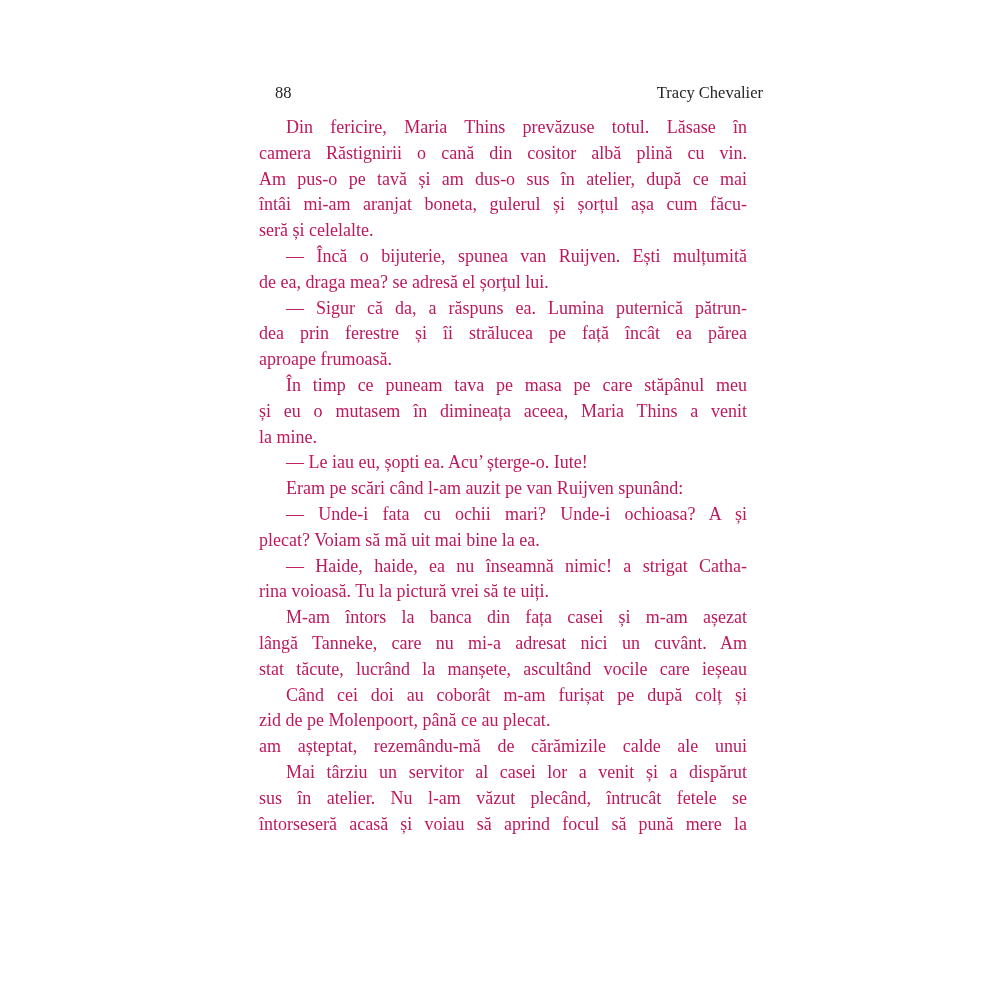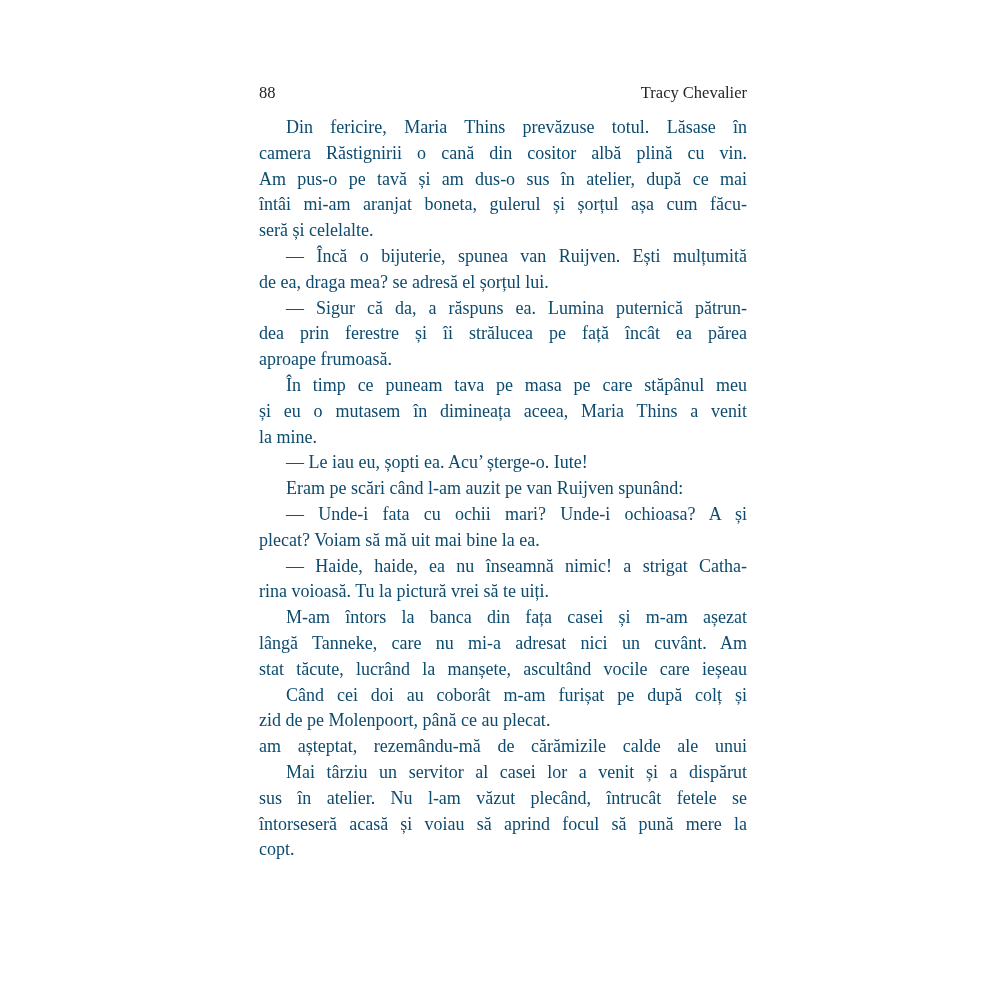--- a/index.html
+++ b/index.html
@@ -11,40 +11,40 @@
     position: relative;
     width: 1000px;
     height: 1000px;
     background: #ffffff;
     overflow: hidden;
     font-family: "Liberation Serif", "DejaVu Serif", serif;
     color: #211f1e;
   }
   .running-header {
     position: absolute;
-    left: 259px;
+    left: 275px;
     width: 488px;
     top: 83px;
     display: flex;
     justify-content: space-between;
     align-items: baseline;
     font-size: 16.5px;
     line-height: 20px;
     color: #262422;
   }
   .author {
   }
   .body-text {
     position: absolute;
     left: 259px;
     width: 488px;
     top: 115px;
     font-size: 18px;
     line-height: 25.8px;
-    color: #0c4a6e;
+    color: #be185d;
   }
   .para {
     margin: 0;
     padding: 0;
   }
   .line {
     text-align: justify;
     text-align-last: justify;
     white-space: normal;
   }
@@ -106,16 +106,15 @@
       </div>
       <div class="para">
         <div class="line first">Când cei doi au coborât m-am furișat pe după colț și</div>
         <div class="line last">zid de pe Molenpoort, până ce au plecat.</div>
         <div class="line">am așteptat, rezemându-mă de cărămizile calde ale unui</div>
       </div>
       <div class="para">
         <div class="line first">Mai târziu un servitor al casei lor a venit și a dispărut</div>
         <div class="line">sus în atelier. Nu l-am văzut plecând, întrucât fetele se</div>
         <div class="line">întorseseră acasă și voiau să aprind focul să pună mere la</div>
-        <div class="line last">copt.</div>
       </div>
     </div>
 </div>
 
 </body></html>

